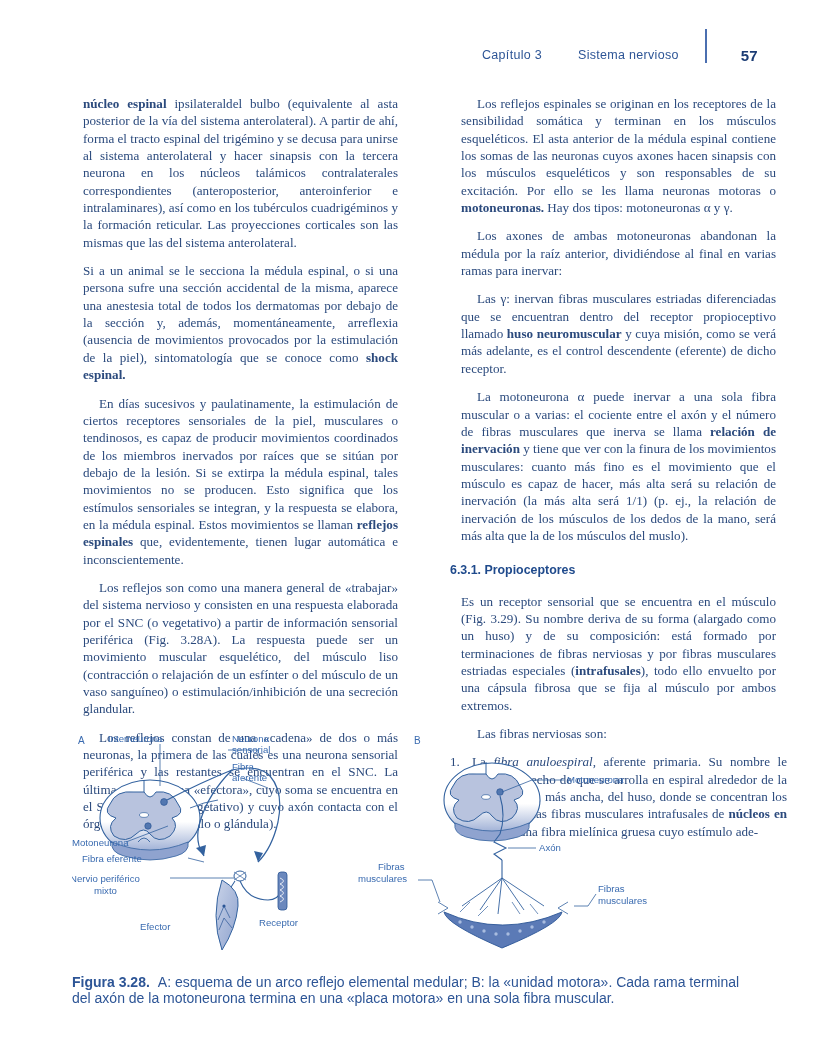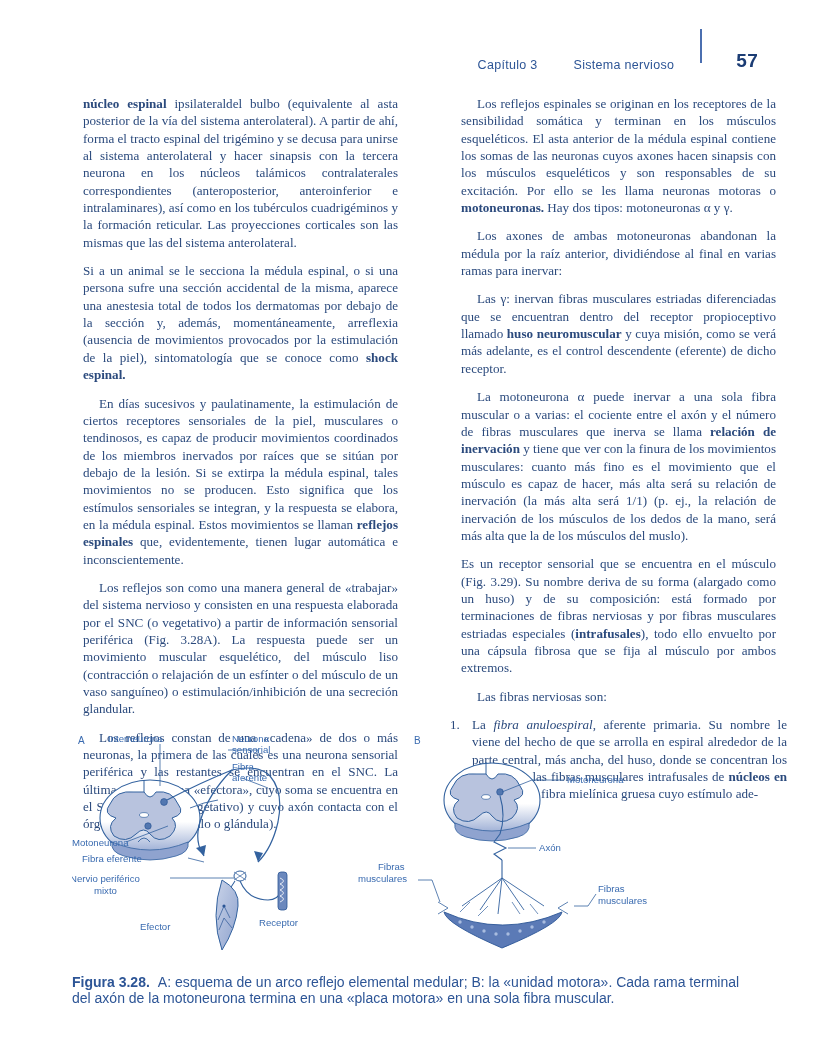--- a/index.html
+++ b/index.html
@@ -20,40 +20,40 @@
     left: 0; top: 0;
     width: 828px; height: 1060px;
   }
 
   
   .runhead {
     position: absolute;
     right: 70px;
     top: 38px;
     display: flex;
-    align-items: flex-end;
+    align-items: center;
     font-family: "Liberation Sans", "DejaVu Sans", sans-serif;
     font-size: 12.5px;
     color: #2d5596;
     letter-spacing: 0.3px;
     gap: 22px;
   }
   .runhead .chap { margin-right: 14px; }
   .runhead .sep {
     display: inline-block;
     width: 2px;
     height: 34px;
     background: #4b6fb0;
     margin: 0 12px 0 4px;
     position: relative;
     top: -9px;
   }
   .runhead .pageno {
     font-weight: bold;
-    font-size: 19px;
+    font-size: 15px;
     color: #1b3c74;
   }
 
   
   .col {
     position: absolute;
     top: 84px;
     width: 337px;
     font-size: 13.1px;
     line-height: 17.35px;
@@ -190,20 +190,21 @@
 
     <p><span>Los reflejos espinales se originan en los receptores de la sensibilidad somática y terminan en los músculos esqueléticos. El asta anterior de la médula espinal contiene los somas de las neuronas cuyos axones hacen sinapsis con los músculos esqueléticos y son responsables de su excitación. Por ello se les llama neuronas motoras o </span><b>motoneuronas.</b><span> Hay dos tipos: motoneuronas α y γ.</span></p>
 
     <p>Los axones de ambas motoneuronas abandonan la médula por la raíz anterior, dividiéndose al final en varias ramas para inervar:</p>
 
 
     <p><span>Las γ: inervan fibras musculares estriadas diferenciadas que se encuentran dentro del receptor propioceptivo llamado </span><b>huso neuromuscular</b><span> y cuya misión, como se verá más adelante, es el control descendente (eferente) de dicho receptor.</span></p>
 
     <p><span>La motoneurona α puede inervar a una sola fibra muscular o a varias: el cociente entre el axón y el número de fibras musculares que inerva se llama </span><b>relación de inervación</b><span> y tiene que ver con la finura de los movimientos musculares: cuanto más fino es el movimiento que el músculo es capaz de hacer, más alta será su relación de inervación (la más alta será 1/1) (p. ej., la relación de inervación de los músculos de los dedos de la mano, será más alta que la de los músculos del muslo).</span></p>
 
+    <h3 class="sub">6.3.1. Propioceptores</h3>
 
 
     <p class="noindent"><span>Es un receptor sensorial que se encuentra en el músculo (Fig. 3.29). Su nombre deriva de su forma (alargado como un huso) y de su composición: está formado por terminaciones de fibras nerviosas y por fibras musculares estriadas especiales (</span><b>intrafusales</b><span>), todo ello envuelto por una cápsula fibrosa que se fija al músculo por ambos extremos.</span></p>
 
     <p>Las fibras nerviosas son:</p>
 
     <ol class="numlist">
       <li>
         <span class="marker">1.</span><span>La </span><i>fibra anuloespiral</i><span>, aferente primaria. Su nombre le viene del hecho de que se arrolla en espiral alrededor de la parte central, más ancha, del huso, donde se concentran los núcleos de las fibras musculares intrafusales de </span><b>núcleos en saco.</b><span> Es una fibra mielínica gruesa cuyo estímulo ade-</span>
       </li>

